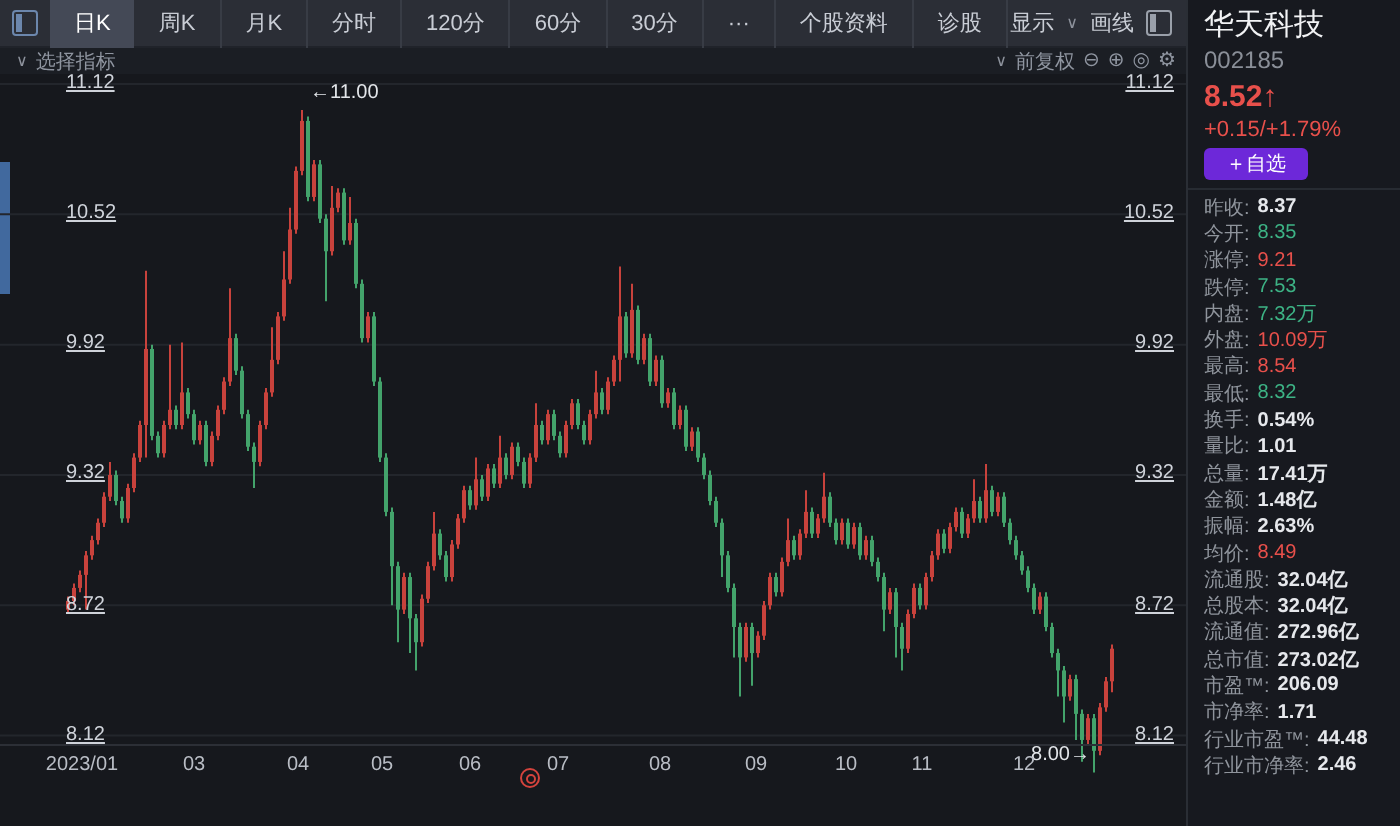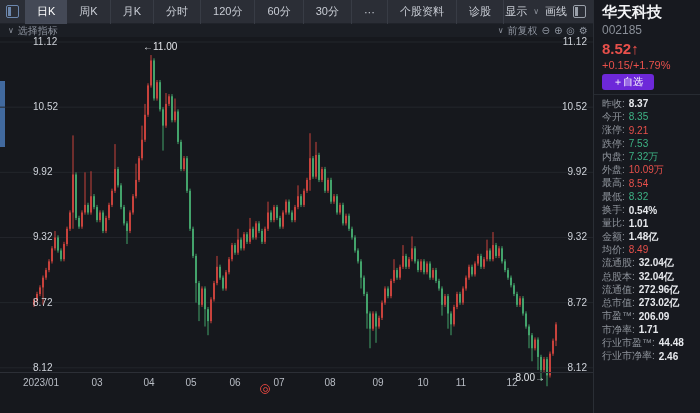--- a/index.html
+++ b/index.html
@@ -32,38 +32,38 @@
 
   .indicator-bar { position:absolute; left:0; top:24px; width:593px; height:13px;
                    background:#1b1e24; display:flex; align-items:center;
                    font-size:10px; color:#8f95a0; }
   .ind-left { display:flex; align-items:center; gap:4px; padding-left:8px; }
   .ind-right { margin-left:auto; display:flex; align-items:center; gap:4px; padding-right:5px; }
   .ind-icon { font-size:10px; color:#8f95a0; line-height:1; }
 
   .chart { position:absolute; left:0; top:37px; width:593px; height:355px; }
   .chart svg { position:absolute; left:0; top:0; }
-  .ylab { position:absolute; font-size:10px; color:#cfd3da; }
+  .ylab { position:absolute; font-size:10px; color:#cfd3da;text-decoration:underline; }
   .ylab.right { right:6px; text-align:right; }
   .annot { position:absolute; font-size:10px; color:#e3e6ea; white-space:nowrap; }
   .event-marker { position:absolute; width:10px; height:10px; border:1.5px solid #d4433d;
                   border-radius:50%; }
   .event-marker::after { content:""; position:absolute; left:2px; top:2px; width:3px; height:3px;
                          border:1px solid #d4433d; border-radius:50%; }
   .blue-strip { position:absolute; left:0; top:44px; width:5px; height:66px; background:#41699e; }
 
   .xaxis { position:absolute; left:0; top:372px; width:593px; height:21px;
            border-top:1px solid #2c2f36; }
   .xlab { position:absolute; top:4px; font-size:10px; color:#b9bdc5; transform:translateX(-50%);
           white-space:nowrap; }
 
   
   .right-panel { position:absolute; left:593px; top:0; width:107px; height:413px;
                  background:#17191f; border-left:1px solid #2a2e35; }
-  .stock-name { position:absolute; left:8px; top:3px; font-size:15px; font-weight:bold;
+  .stock-name { position:absolute; left:8px; top:3px; font-size:15px; font-weight:normal;
                 color:#f2f3f5; }
   .stock-code { position:absolute; left:8px; top:23px; font-size:12px; color:#8a8f98; }
   .stock-price { position:absolute; left:8px; top:40px; font-size:15px; font-weight:bold;
                  color:#e8504b; }
   .stock-change { position:absolute; left:8px; top:59px; font-size:11px; color:#e8504b; }
   .watch-btn { position:absolute; left:8px; top:74px; width:52px; height:16px;
                background:#6d28d9; color:#ffffff; font-size:10px; border:none; border-radius:3px;
                display:flex; align-items:center; justify-content:center; }
   .panel-divider { position:absolute; left:0; top:94px; width:107px; height:1px; background:#272b32; }
   .quote-rows { position:absolute; left:8px; top:97px; width:96px; }
@@ -481,21 +481,21 @@
         <div class="ylab" style="top: 64.16px; left: 33px;">10.52</div>
         <div class="ylab right" style="top: 64.16px;">10.52</div>
         <div class="ylab" style="top: 129.32px; left: 33px;">9.92</div>
         <div class="ylab right" style="top: 129.32px;">9.92</div>
         <div class="ylab" style="top: 194.48px; left: 33px;">9.32</div>
         <div class="ylab right" style="top: 194.48px;">9.32</div>
         <div class="ylab" style="top: 259.64px; left: 33px;">8.72</div>
         <div class="ylab right" style="top: 259.64px;">8.72</div>
         <div class="ylab" style="top: 324.8px; left: 33px;">8.12</div>
         <div class="ylab right" style="top: 324.8px;">8.12</div>
-        <div class="annot" style="top: 4px; left: 143px; text-align: center;">←11.00</div>
+        <div class="annot" style="top: 4px; left: 155px; text-align: center;">←11.00</div>
         <div class="annot" style="top: 335px; left: 485px; width: 60px; text-align: right;">8.00→</div>
         <div class="event-marker" style="left: 260px; top: 347px;"></div>
       </div>
 
     <div class="xaxis" id="xaxis">
         <div class="xlab" style="left: 41px;">2023/01</div>
         <div class="xlab" style="left: 97px;">03</div>
         <div class="xlab" style="left: 149px;">04</div>
         <div class="xlab" style="left: 191px;">05</div>
         <div class="xlab" style="left: 235px;">06</div>
@@ -550,24 +550,32 @@
         </div>
         <div class="qrow">
           <span class="qlabel">换手:</span>
           <span class="qvalue v-n">0.54%</span>
         </div>
         <div class="qrow">
           <span class="qlabel">量比:</span>
           <span class="qvalue v-n">1.01</span>
         </div>
         <div class="qrow">
+          <span class="qlabel">总量:</span>
+          <span class="qvalue v-n">17.41万</span>
+        </div>
+        <div class="qrow">
           <span class="qlabel">金额:</span>
           <span class="qvalue v-n">1.48亿</span>
         </div>
         <div class="qrow">
+          <span class="qlabel">振幅:</span>
+          <span class="qvalue v-n">2.63%</span>
+        </div>
+        <div class="qrow">
           <span class="qlabel">均价:</span>
           <span class="qvalue v-u">8.49</span>
         </div>
         <div class="qrow">
           <span class="qlabel">流通股:</span>
           <span class="qvalue v-n">32.04亿</span>
         </div>
         <div class="qrow">
           <span class="qlabel">总股本:</span>
           <span class="qvalue v-n">32.04亿</span>

